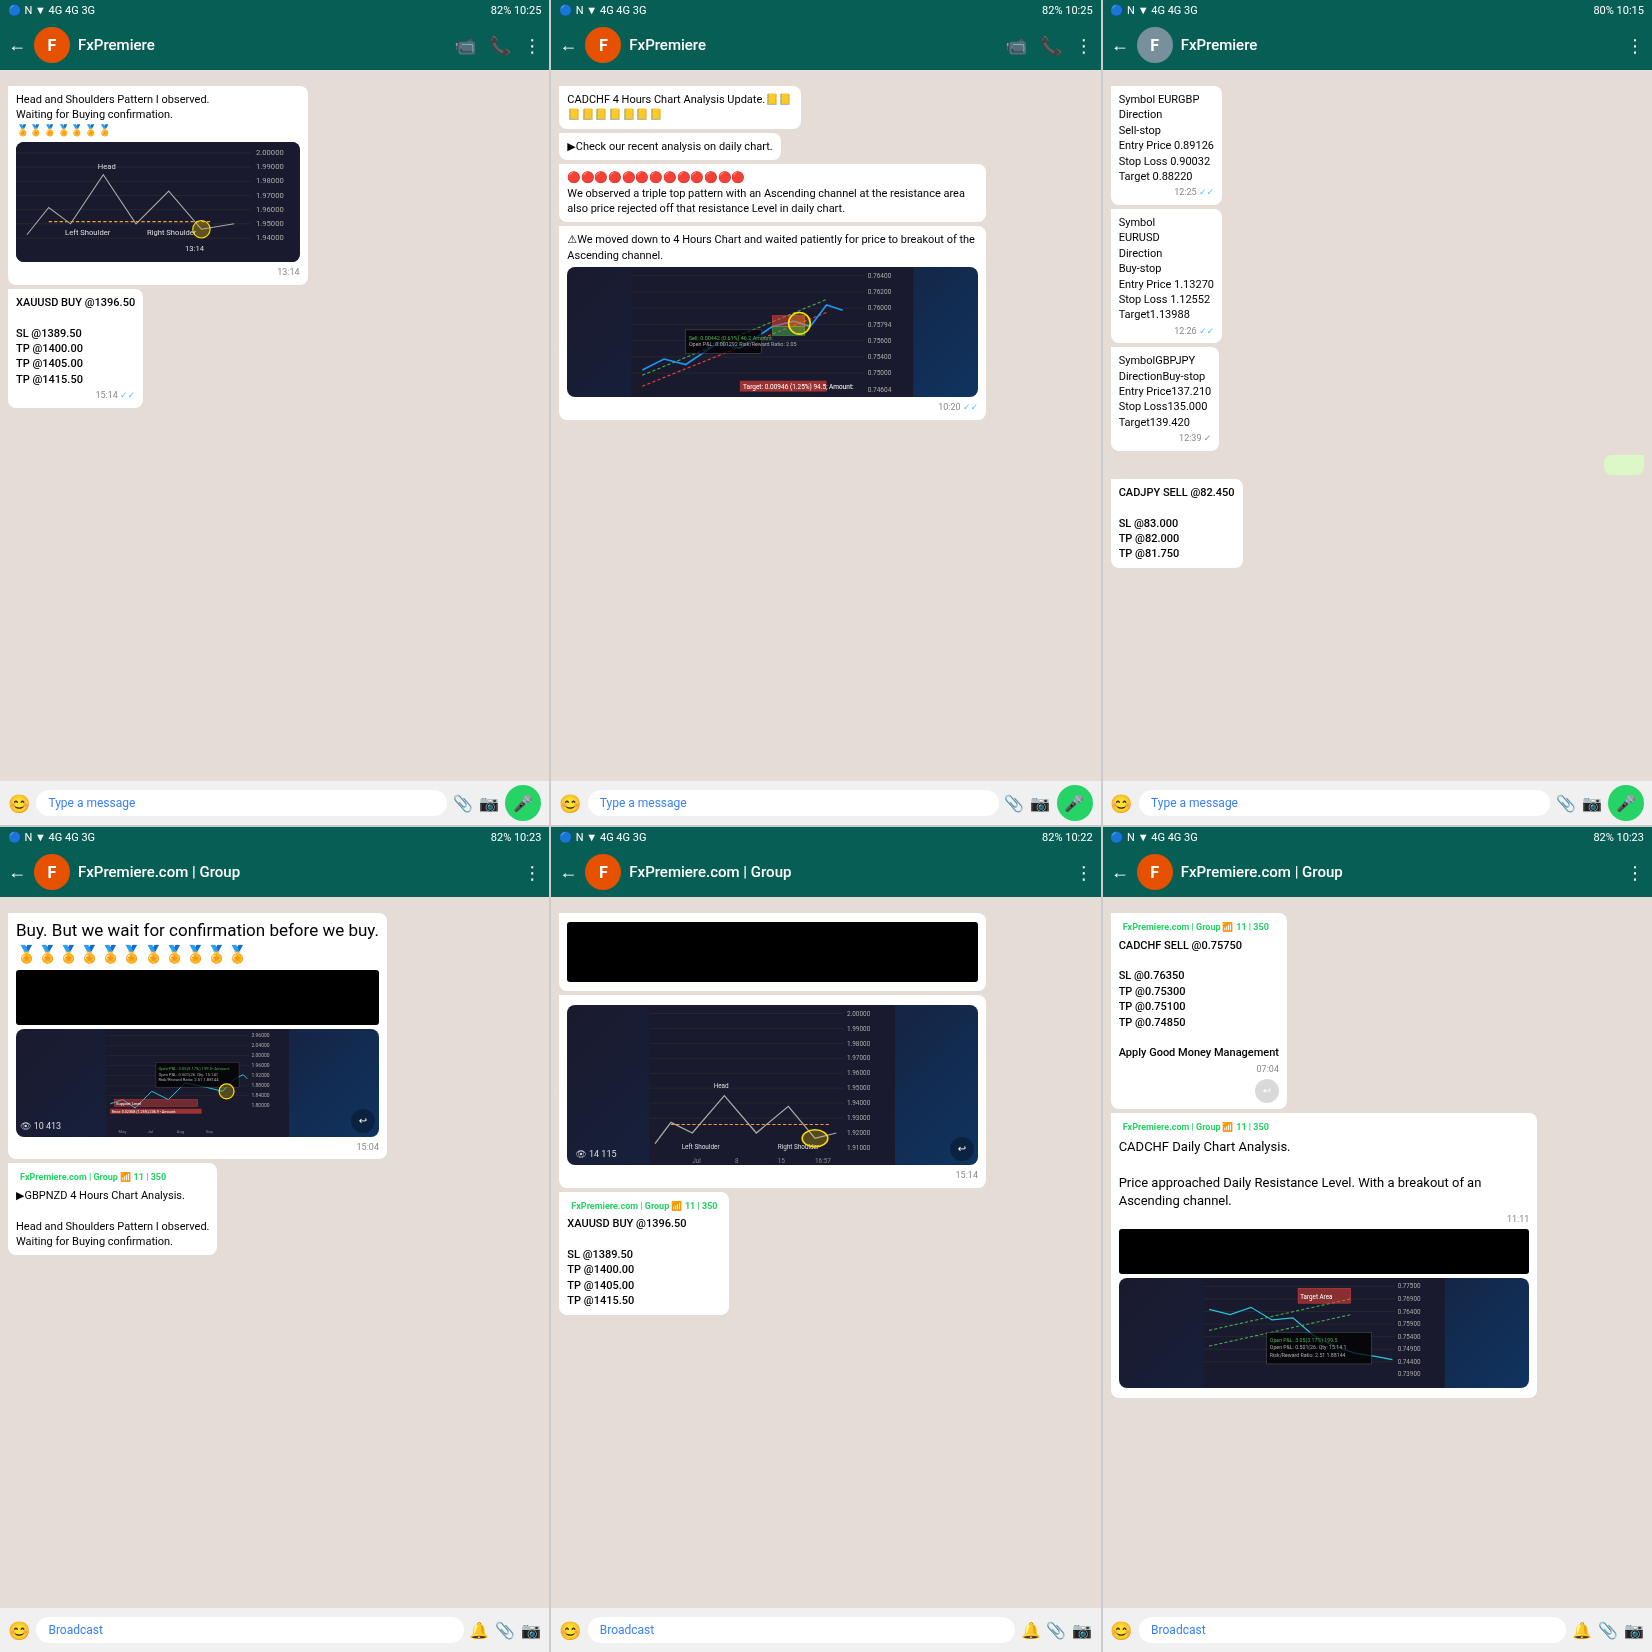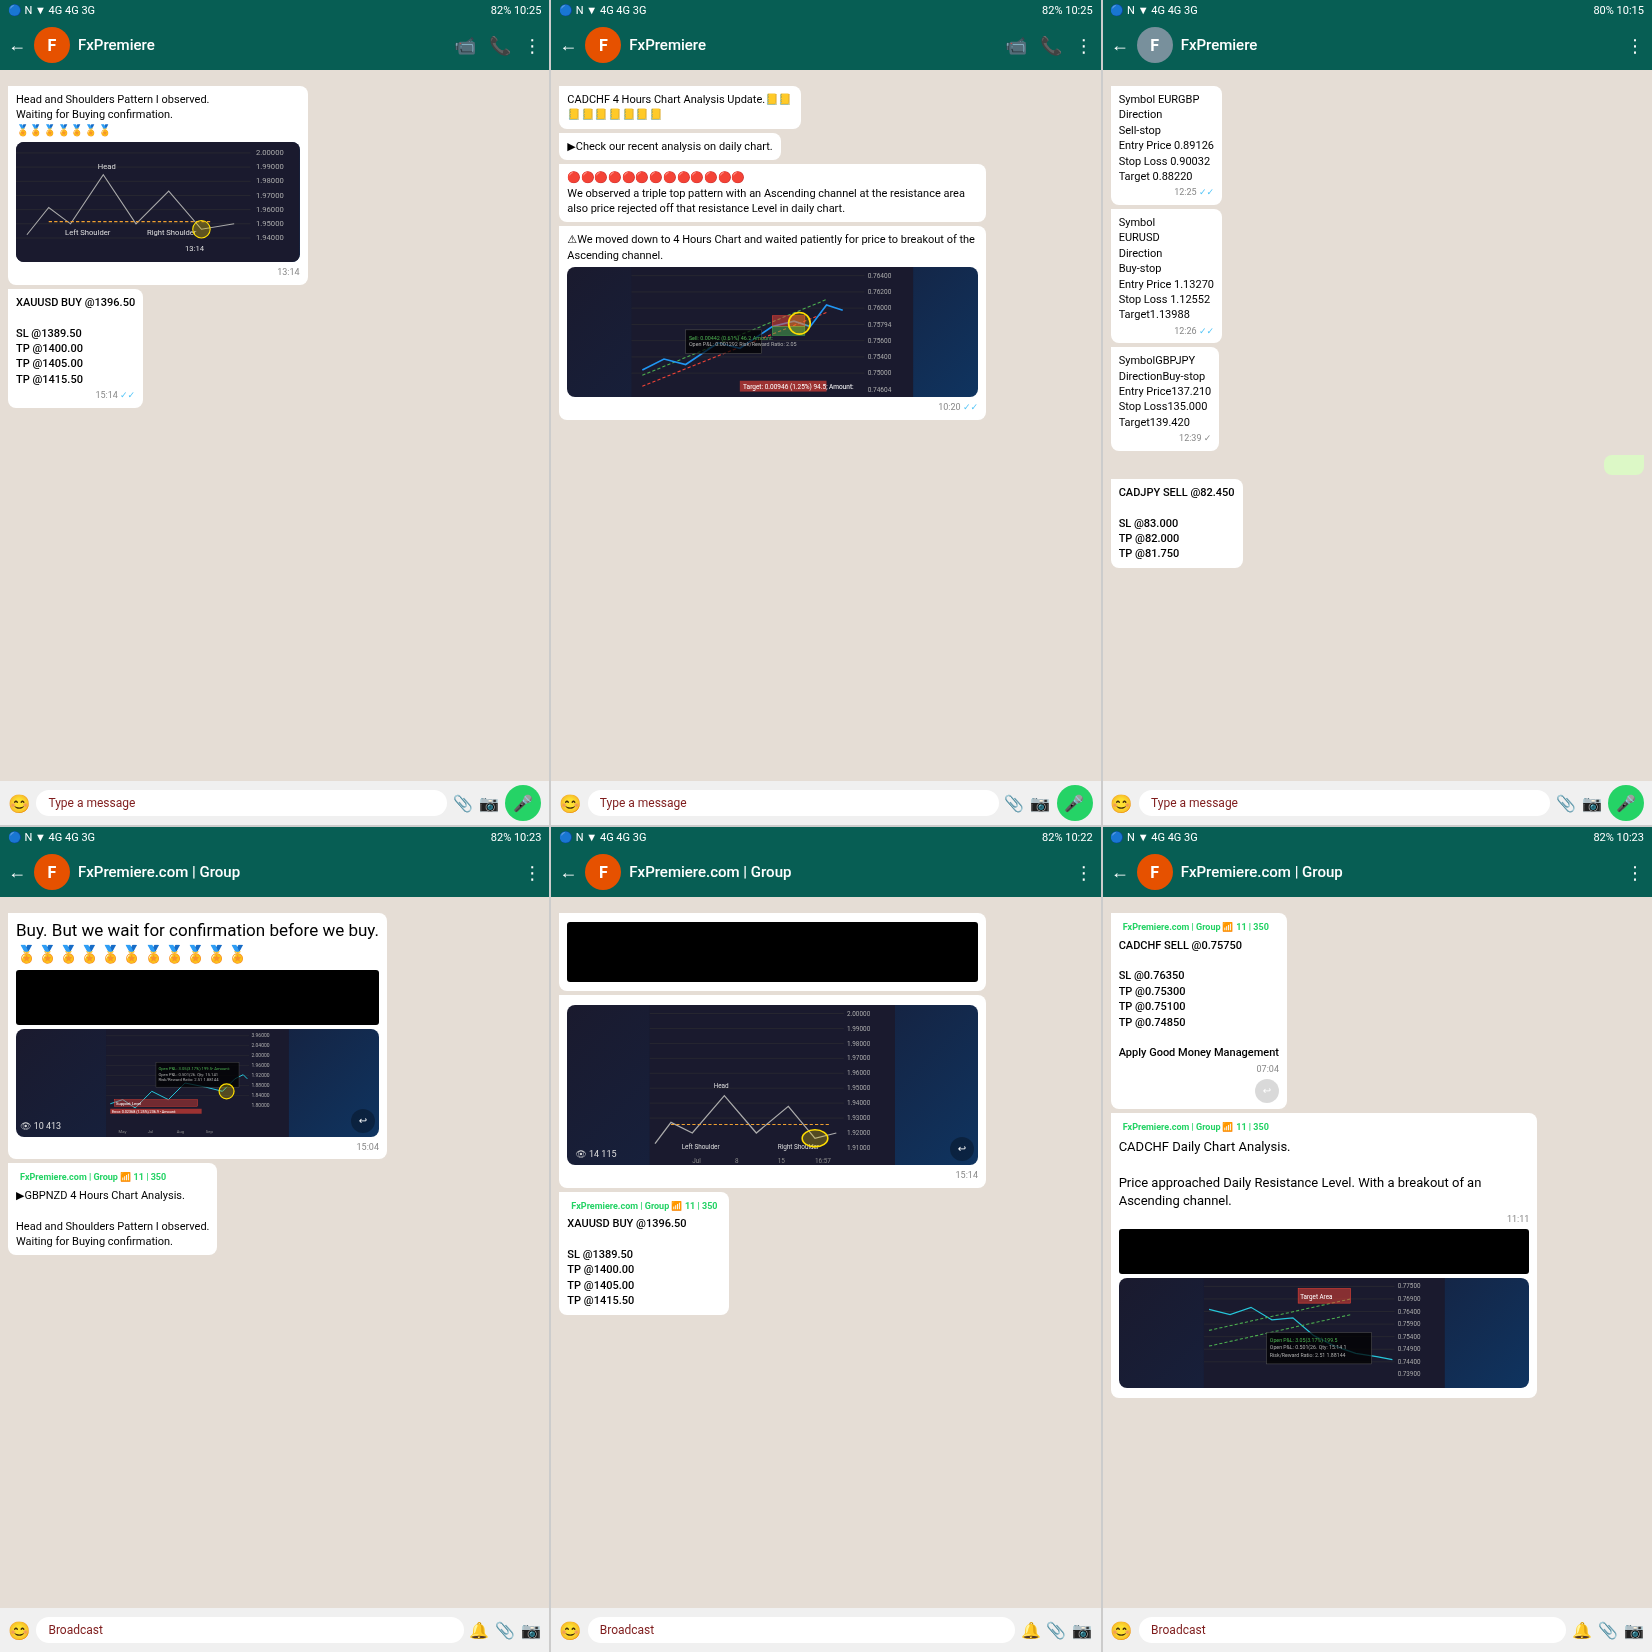--- a/index.html
+++ b/index.html
@@ -137,21 +137,21 @@
     .bottom-bar .emoji-btn {
       font-size: 18px;
       color: #888;
     }
     .bottom-bar .type-area {
       flex: 1;
       background: white;
       border-radius: 20px;
       padding: 6px 12px;
       font-size: 12px;
-      color: #7f1d1d;
+      color: #3b82f6;
     }
     .bottom-bar .attach-btn, .bottom-bar .camera-btn {
       font-size: 16px;
       color: #888;
     }
     .mic-btn {
       width: 36px;
       height: 36px;
       background: #25d366;
       border-radius: 50%;

